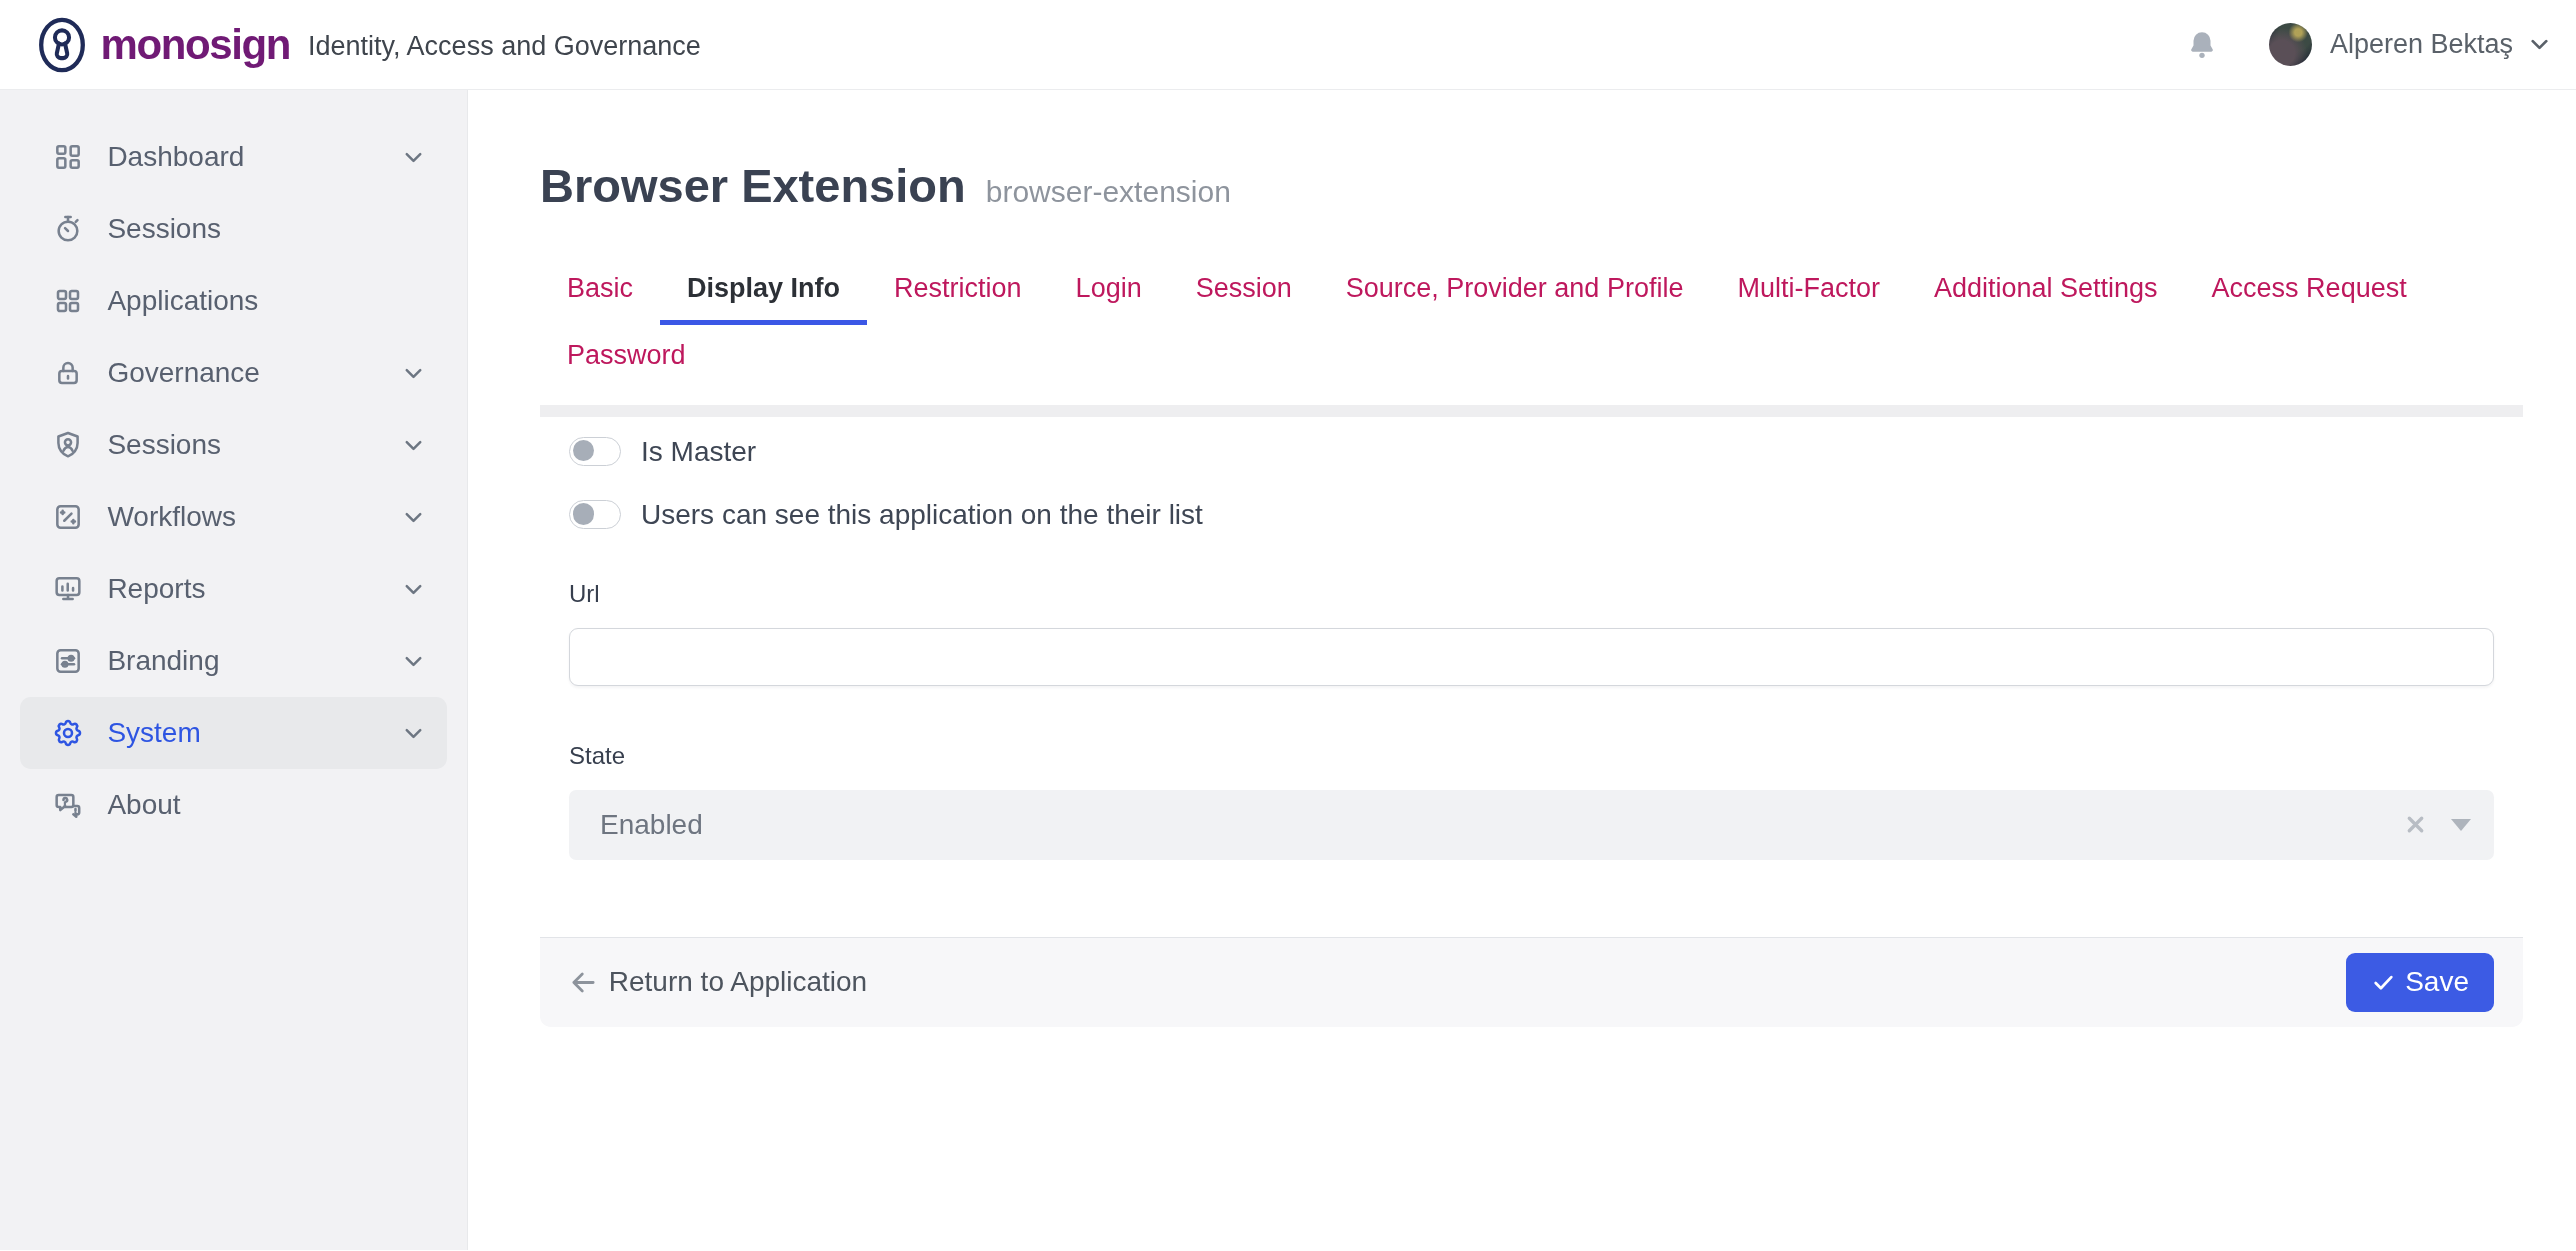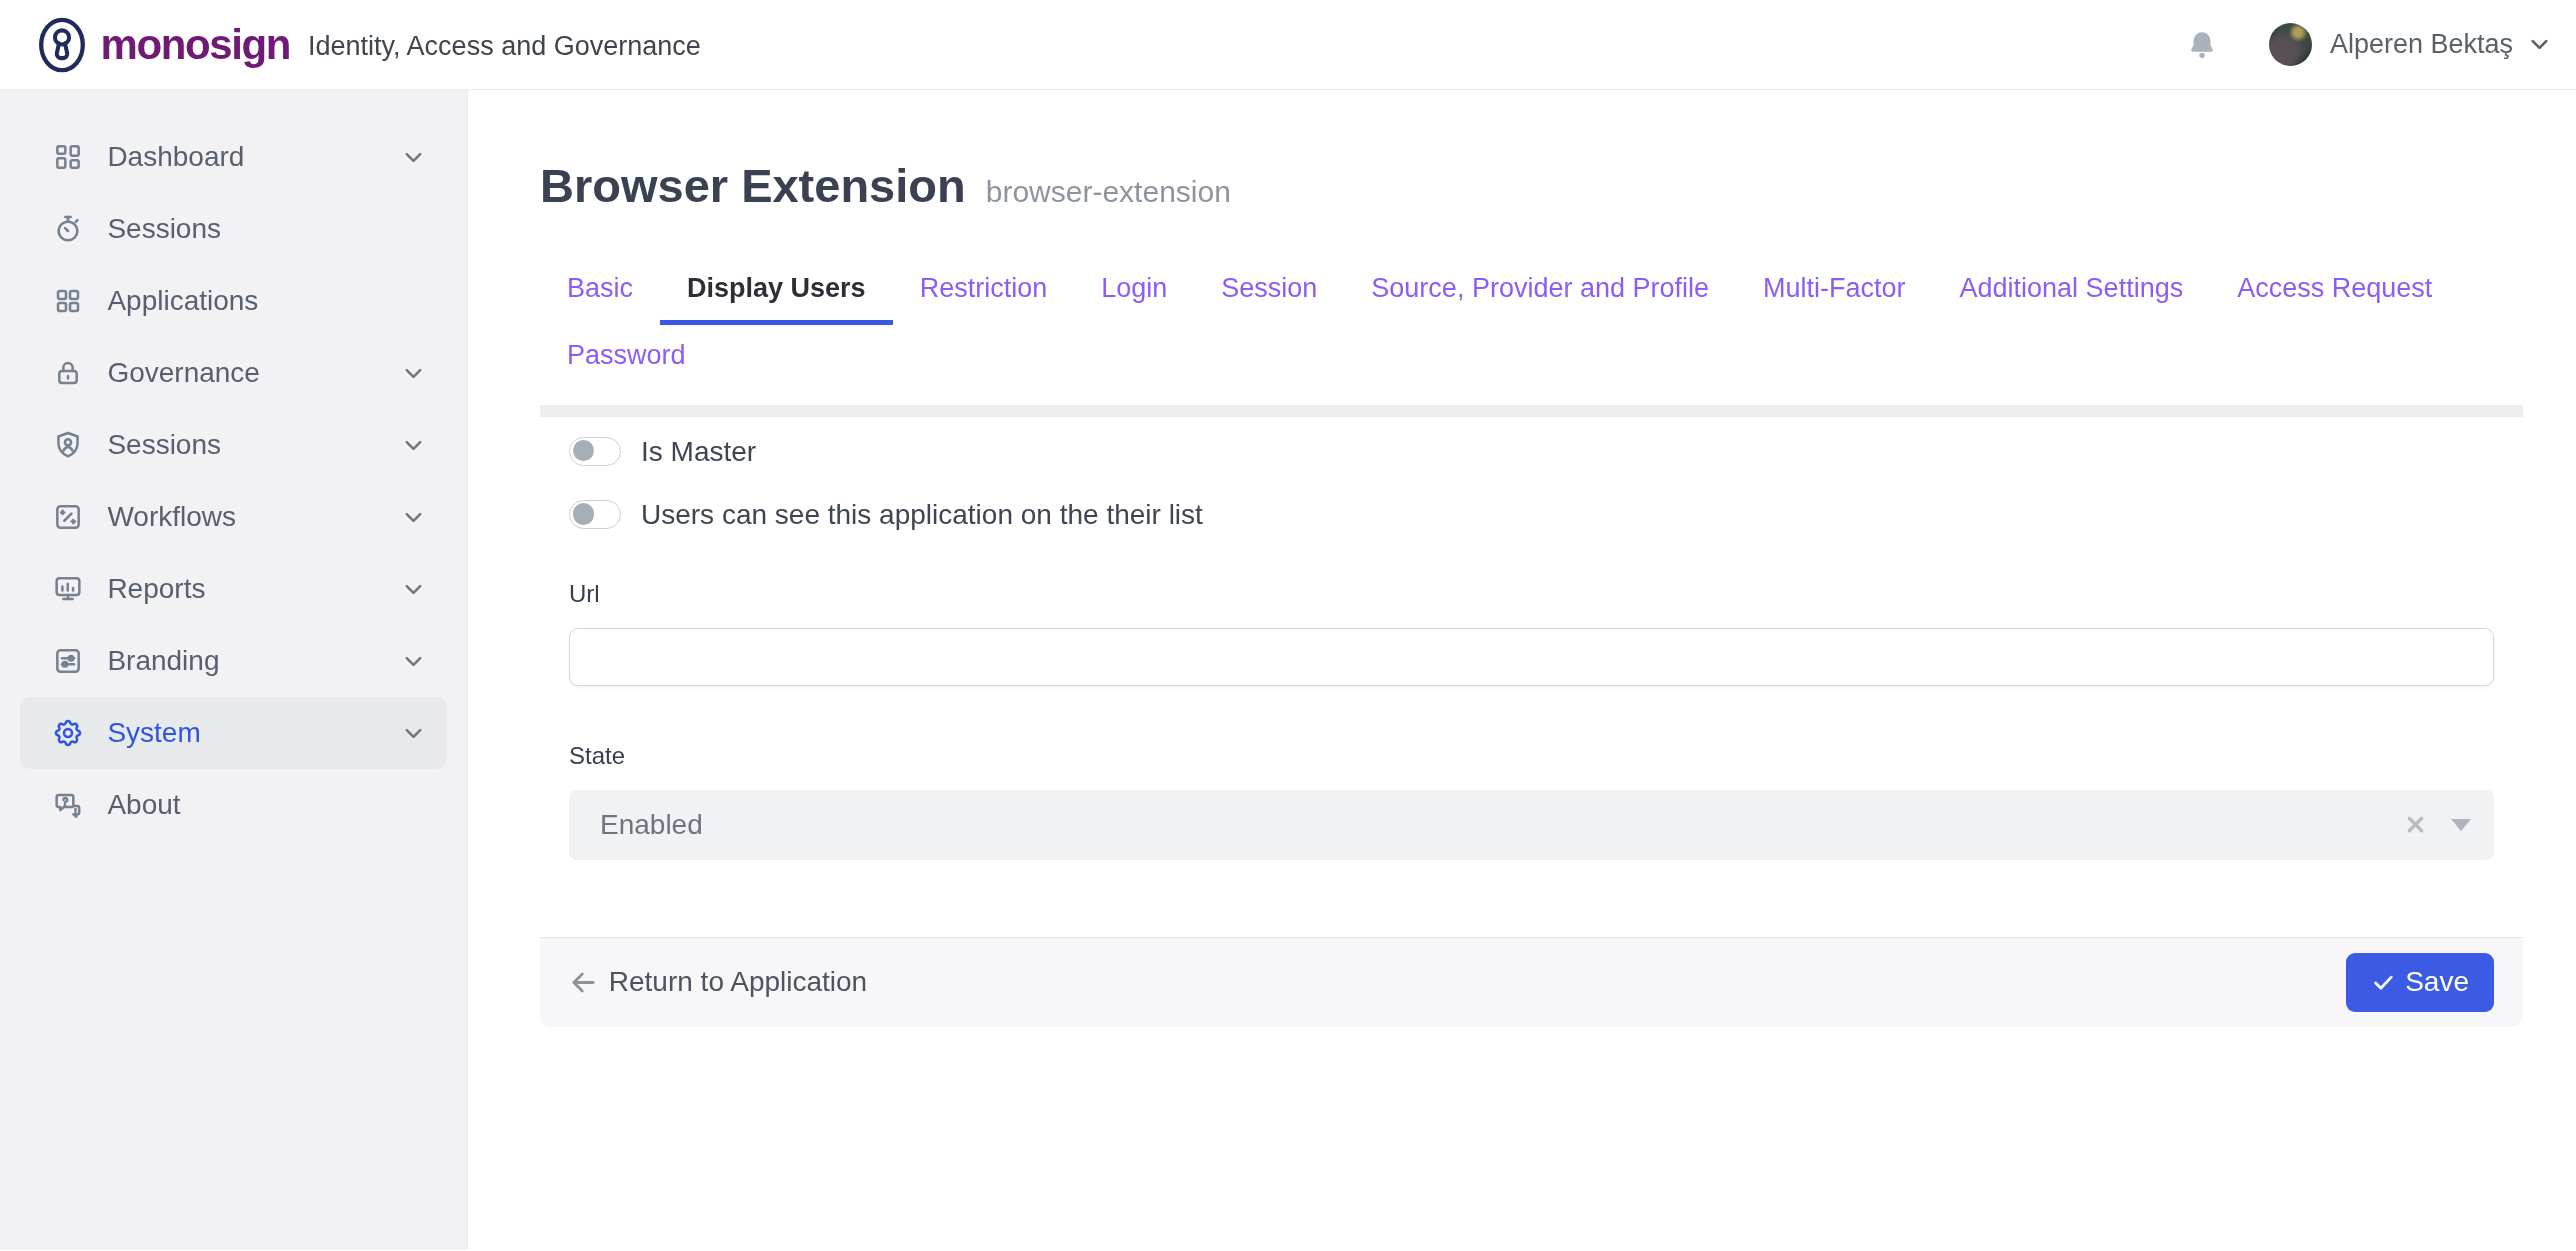--- a/index.html
+++ b/index.html
@@ -39,21 +39,21 @@
   .nav-item.active .nicon { color:#2e55e2; }
   .nav-item.active .nlabel { color:#2e55e2; font-weight:500; }
 
   
   .page-head { margin-top:68px; display:flex; align-items:baseline; }
   .page-title { font-size:47px; font-weight:600; color:#3a4252; }
   .page-subtitle { font-size:30px; color:#8e949d; margin-left:20px; }
 
   
   .tabs { margin-top:45px; display:flex; flex-wrap:wrap; max-width:1946px; }
-  .tab { height:67px; line-height:61px; padding:0 27px; font-size:27px; color:#8b5cf6;
+  .tab { height:67px; line-height:61px; padding:0 27px; font-size:27px; color:#be185d;
          border-bottom:5.4px solid transparent; cursor:pointer; white-space:nowrap; }
   .tab.active { color:#2c3036; font-weight:600; border-bottom-color:#3b57e6; }
 
   .divider { width:1983px; height:12.6px; background:#eeeef0; margin-top:12.6px; }
 
   
   .card-body { width:1983px; padding:0 29px; }
   .toggle-row { display:flex; align-items:center; height:58px; margin-top:5.4px; cursor:pointer; }
   .toggle-row:first-of-type { margin-top:5.4px; }
   .toggle { width:52px; height:29px; border:1.8px solid #ccd0d6; background:#fff; border-radius:900px;
@@ -240,21 +240,21 @@
 
   <div class="main">
 
     <div class="page-head">
       <span class="page-title">Browser Extension</span>
       <span class="page-subtitle">browser-extension</span>
     </div>
 
     <div class="tabs">
       <div class="tab">Basic</div>
-      <div class="tab active">Display Users</div>
+      <div class="tab active">Display Info</div>
       <div class="tab">Restriction</div>
       <div class="tab">Login</div>
       <div class="tab">Session</div>
       <div class="tab">Source, Provider and Profile</div>
       <div class="tab">Multi-Factor</div>
       <div class="tab">Additional Settings</div>
       <div class="tab">Access Request</div>
       <div class="tab">Password</div>
     </div>
 

